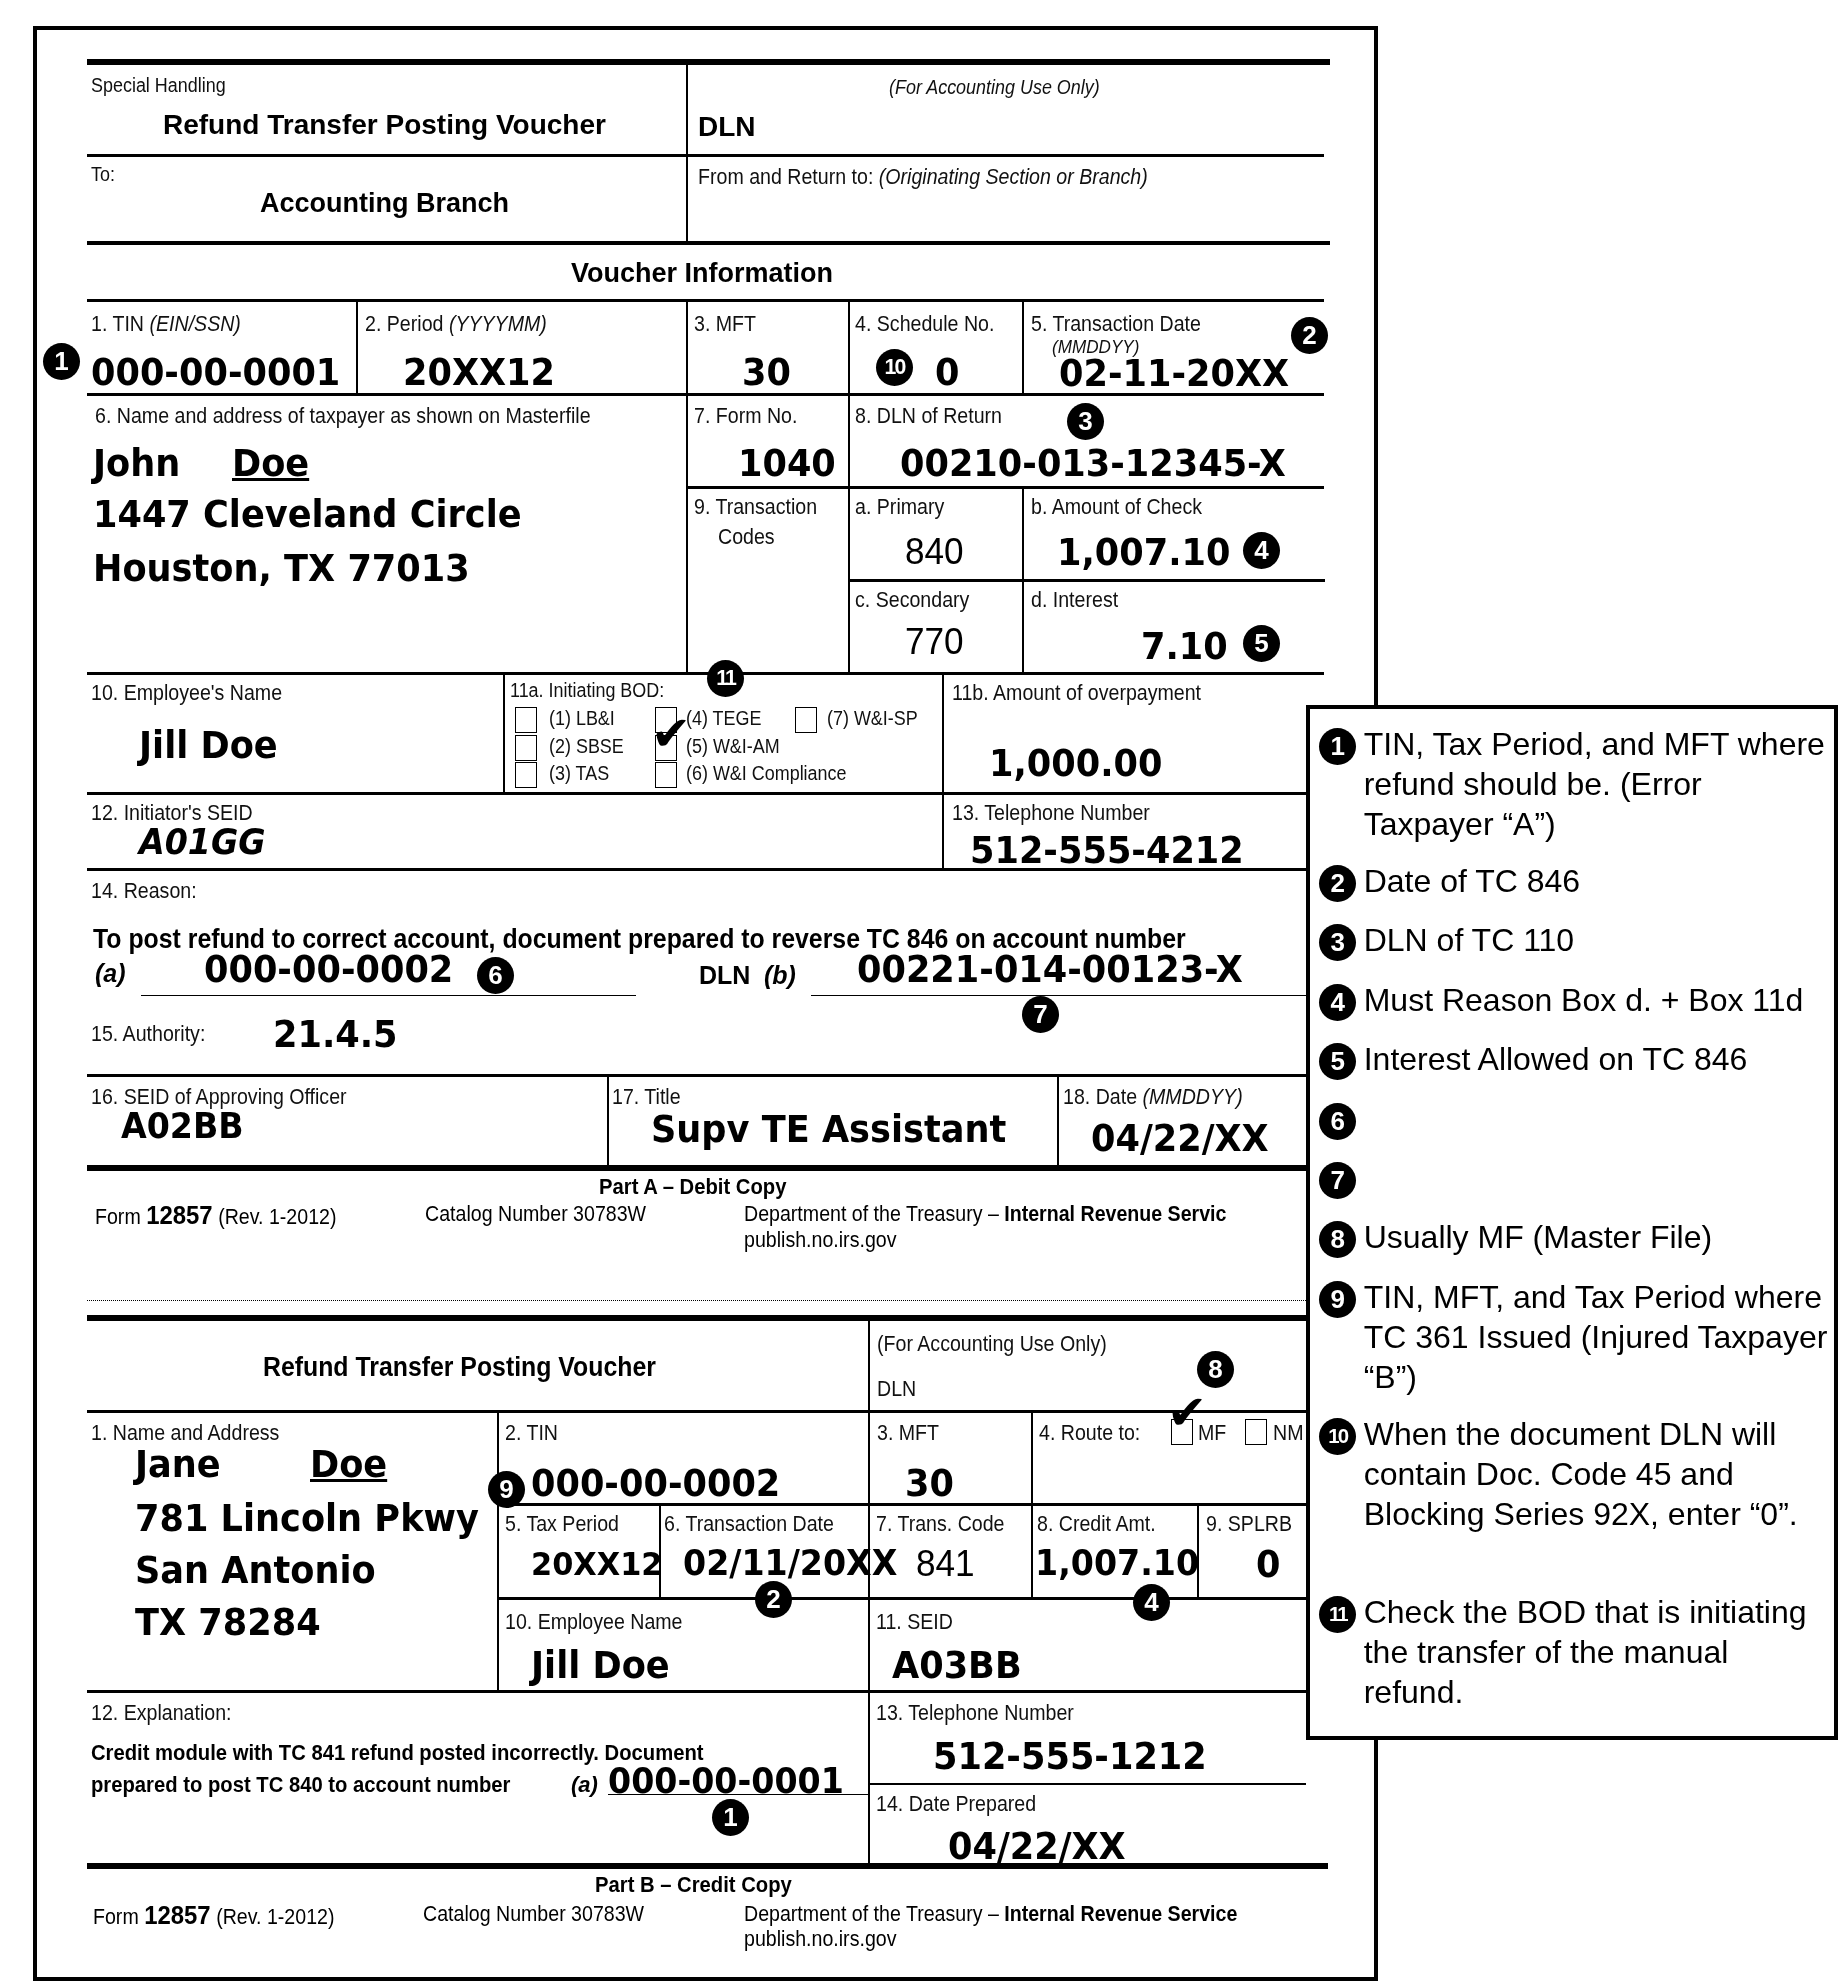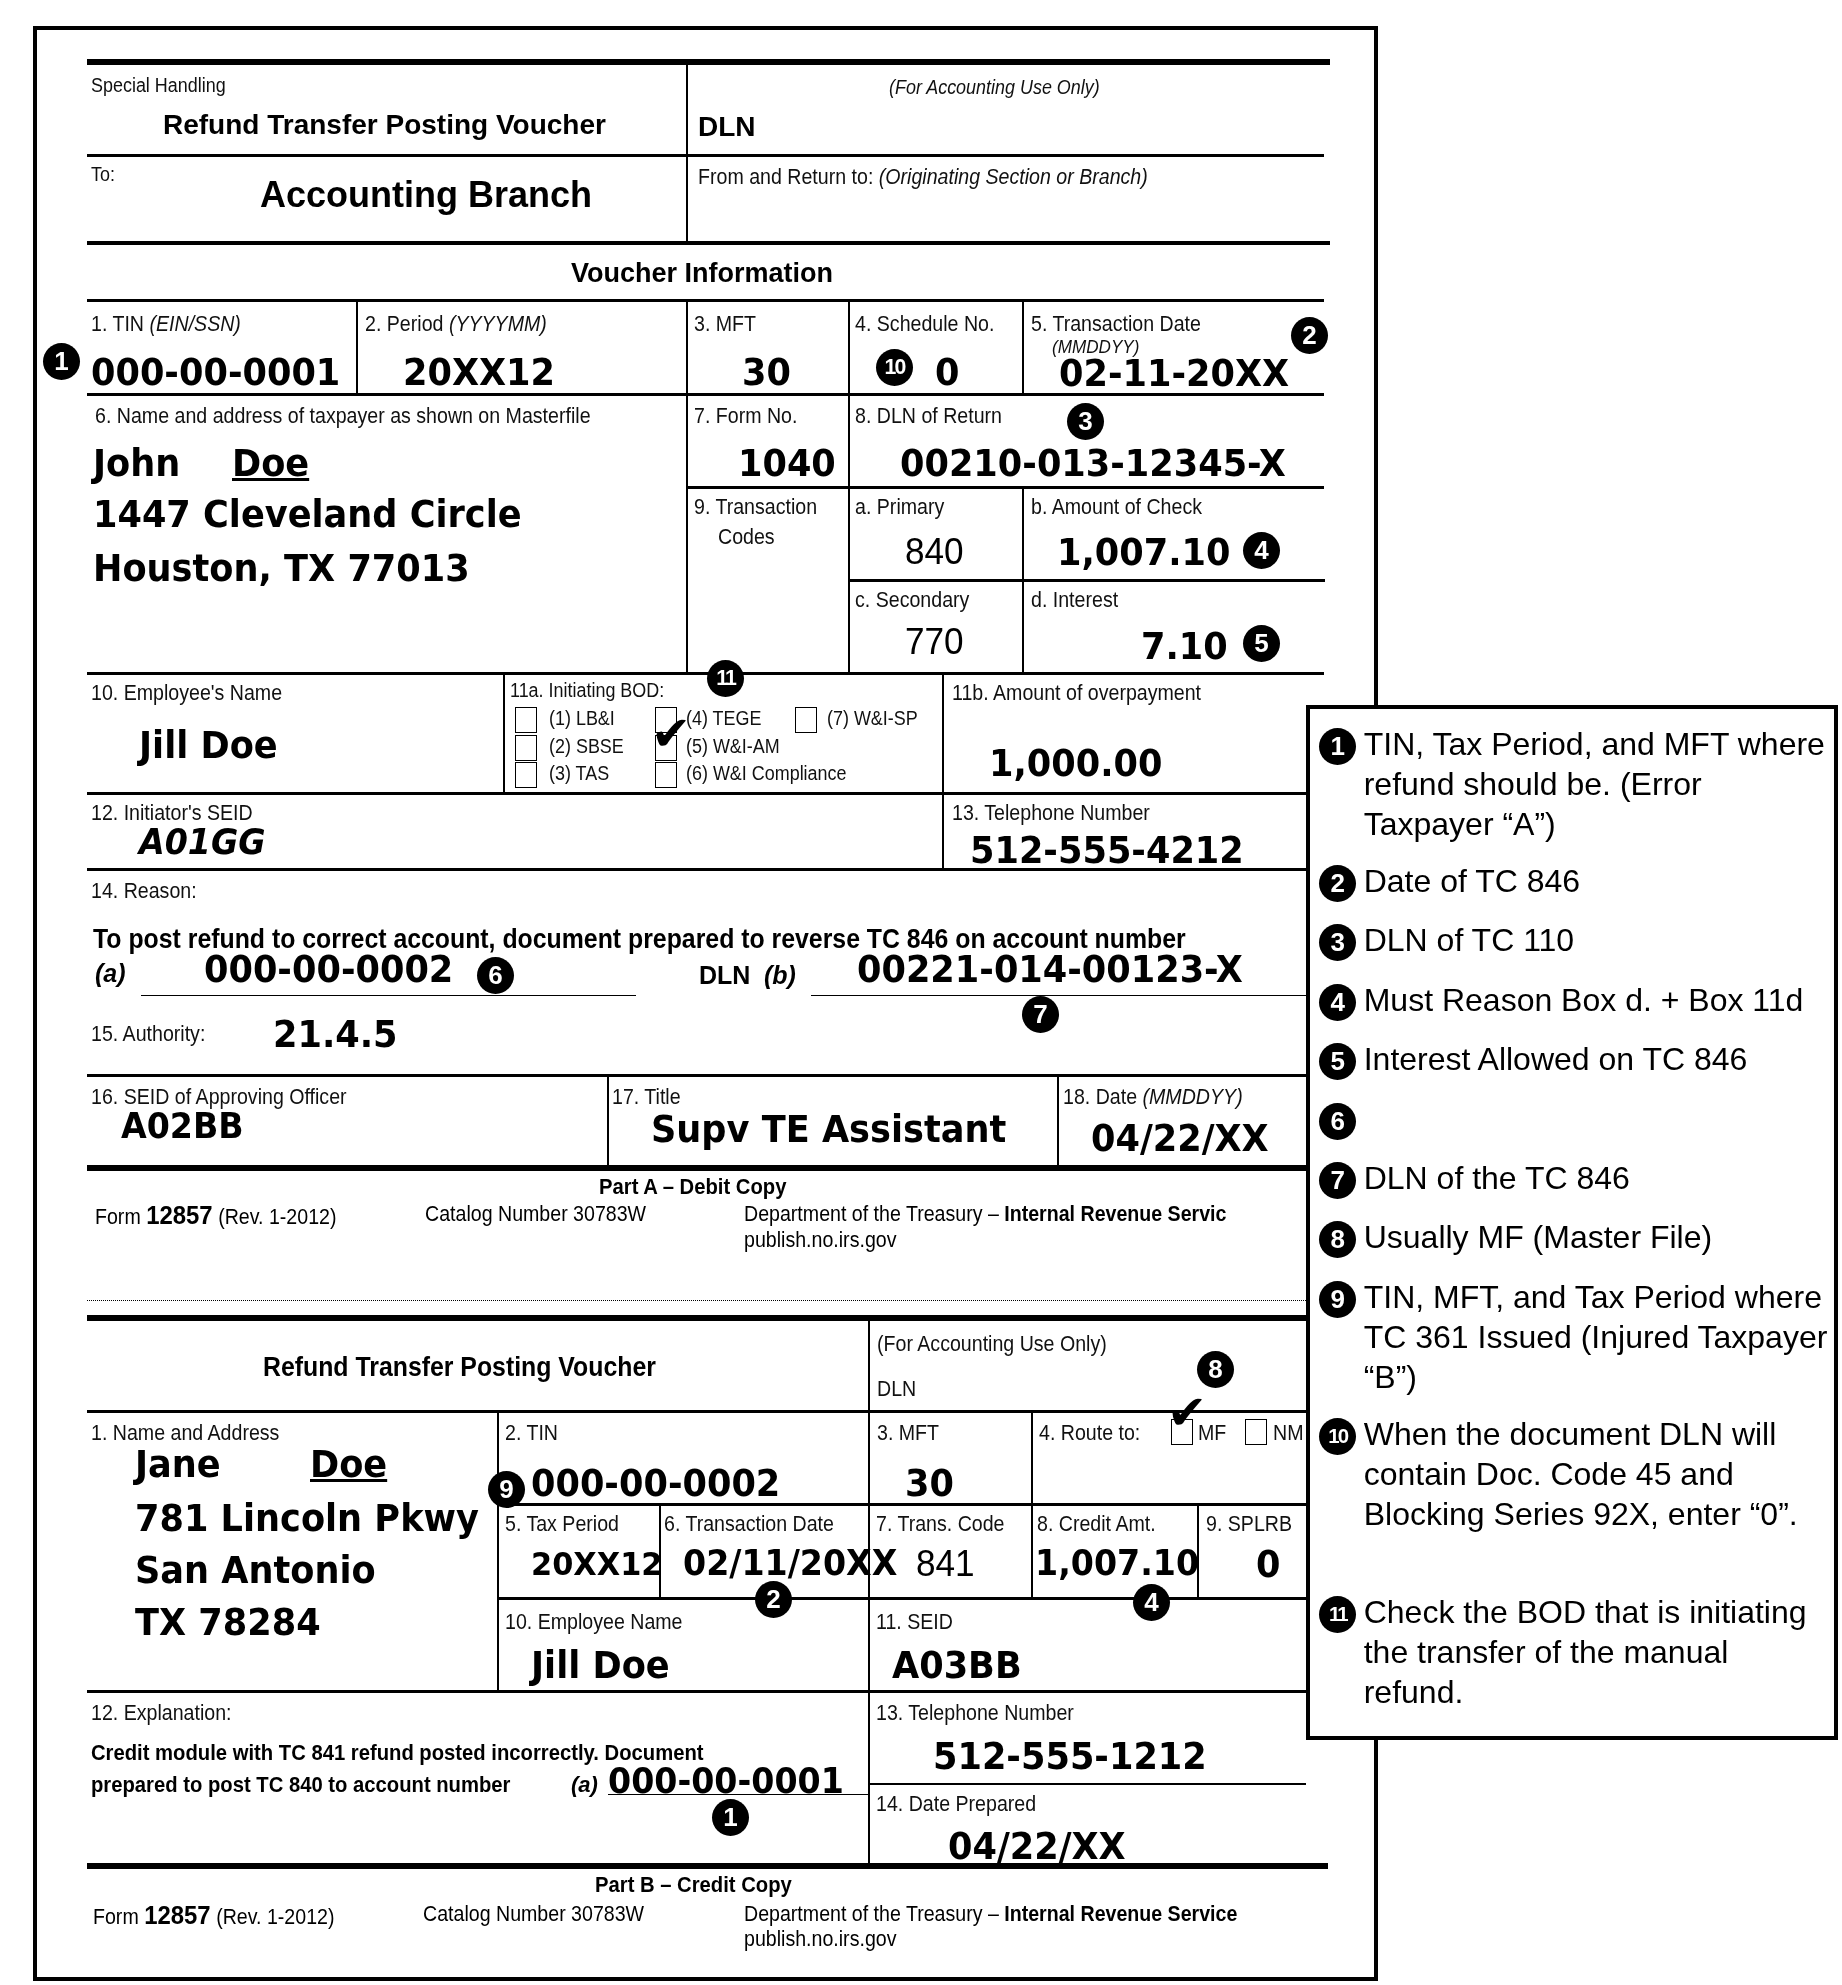--- a/index.html
+++ b/index.html
@@ -37,21 +37,21 @@
   <div class="hline" style="left:87px;top:59px;width:1243px;height:5.6px;"></div>
 
   <span class="lbl" style="left:91px;top:74px;font-size:19.5px;">Special Handling</span>
   <span class="title" style="left:163px;top:109px;font-size:28px;">Refund Transfer Posting Voucher</span>
   <div class="vline" style="left:686px;top:65px;height:178px;"></div>
   <span class="lbl" style="left:889px;top:76px;font-size:19.5px;font-style:italic;">(For Accounting Use Only)</span>
   <span class="title" style="left:698px;top:111px;font-size:28px;">DLN</span>
   <div class="hline" style="left:87px;top:154px;width:1237px;height:2.8px;"></div>
 
   <span class="lbl" style="left:91px;top:163px;font-size:19.5px;">To:</span>
-  <span class="title" style="left:260px;top:174px;font-size:36px;">Accounting Branch</span>
+  <span class="title" style="left:260px;top:188px;font-size:27px;">Accounting Branch</span>
   <span class="lbl" style="left:698px;top:165px;"><span>From and Return to:</span> <i>(Originating Section or Branch)</i></span>
   <div class="hline" style="left:87px;top:241px;width:1243px;height:3.7px;"></div>
 
   <span class="title" style="left:571px;top:258px;font-size:27px;">Voucher Information</span>
   <div class="hline" style="left:87px;top:299px;width:1237px;height:2.8px;"></div>
 
   <span class="lbl" style="left:91px;top:312px;"><span>1. TIN</span> <i>(EIN/SSN)</i></span>
   <span class="hw" style="left:91px;top:351px;font-size:37px;">000-00-0001</span>
   <div class="vline" style="left:356px;top:301px;height:93px;"></div>
   <span class="lbl" style="left:365px;top:312px;"><span>2. Period</span> <i>(YYYYMM)</i></span>
@@ -263,21 +263,20 @@
   </div>
   <div class="leg-item" style="top:330px;">
     <div class="leg-badge">5</div>
     <div class="leg-text">Interest Allowed on TC 846</div>
   </div>
   <div class="leg-item" style="top:390px;">
     <div class="leg-badge">6</div>
   </div>
   <div class="leg-item" style="top:449px;">
     <div class="leg-badge">7</div>
-    <div class="leg-text">DLN of the TC 846</div>
   </div>
   <div class="leg-item" style="top:508px;">
     <div class="leg-badge">8</div>
     <div class="leg-text">Usually MF (Master File)</div>
   </div>
   <div class="leg-item" style="top:568px;">
     <div class="leg-badge">9</div>
     <div class="leg-text">TIN, MFT, and Tax Period where TC 361 Issued (Injured Taxpayer “B”)</div>
   </div>
   <div class="leg-item" style="top:705px;">

